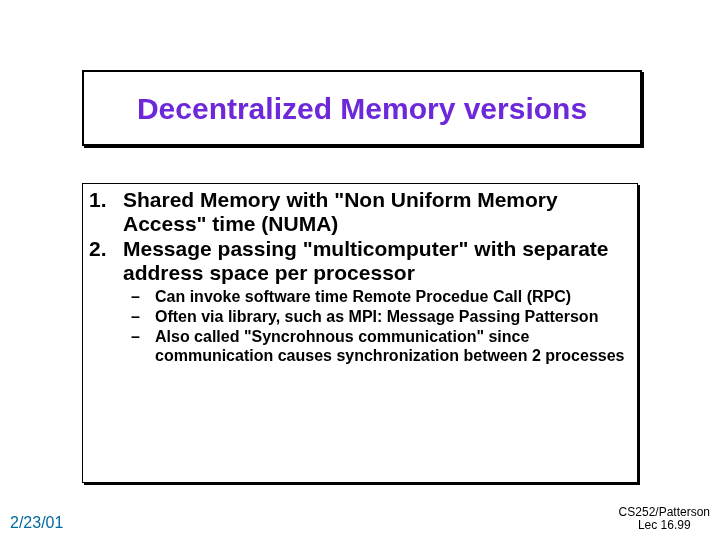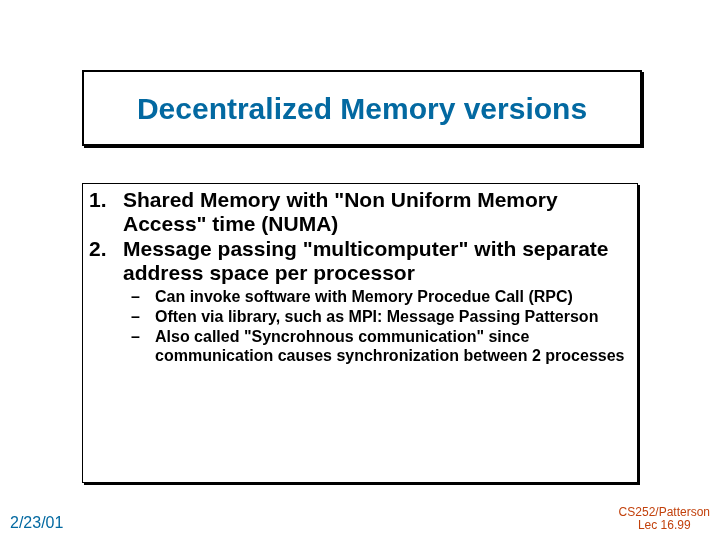--- a/index.html
+++ b/index.html
@@ -21,21 +21,21 @@
     border: 2px solid #000;
     box-shadow: 2px 2px 0 #000;
     display: flex;
     align-items: center;
     justify-content: center;
     text-align: center;
   }
   .title-text {
     font-size: 30px;
     font-weight: bold;
-    color: #0369a1;
+    color: #6d28d9;
     line-height: 1.1;
   }
   .body-box {
     position: absolute;
     left: 82px;
     top: 183px;
     width: 556px;
     height: 300px;
     border: 1px solid #000;
     box-shadow: 2px 2px 0 #000;
@@ -78,21 +78,21 @@
     left: 10px;
     bottom: 8px;
     font-size: 16px;
     color: #0369a1;
   }
   .footer-right {
     position: absolute;
     right: 10px;
     bottom: 8px;
     font-size: 12px;
-    color: #c2410c;
+    color: #000000;
     text-align: center;
     line-height: 1.1;
   }
 </style>
 </head>
 <body>
 
 <div class="title-box">
   <div class="title-text">Decentralized Memory versions</div>
 </div>
@@ -104,21 +104,21 @@
     <div class="item-text">Shared Memory with "Non Uniform Memory Access" time (NUMA)</div>
   </div>
 
   <div class="item">
     <div class="item-num">2.</div>
     <div class="item-text">Message passing "multicomputer" with separate address space per processor</div>
   </div>
 
   <div class="sub">
     <div class="sub-dash">–</div>
-    <div class="sub-text">Can invoke software with Memory Procedue Call (RPC)</div>
+    <div class="sub-text">Can invoke software time Remote Procedue Call (RPC)</div>
   </div>
 
   <div class="sub">
     <div class="sub-dash">–</div>
     <div class="sub-text">Often via library, such as MPI: Message Passing Patterson</div>
   </div>
 
   <div class="sub">
     <div class="sub-dash">–</div>
     <div class="sub-text">Also called "Syncrohnous communication" since communication causes synchronization between 2 processes</div>

